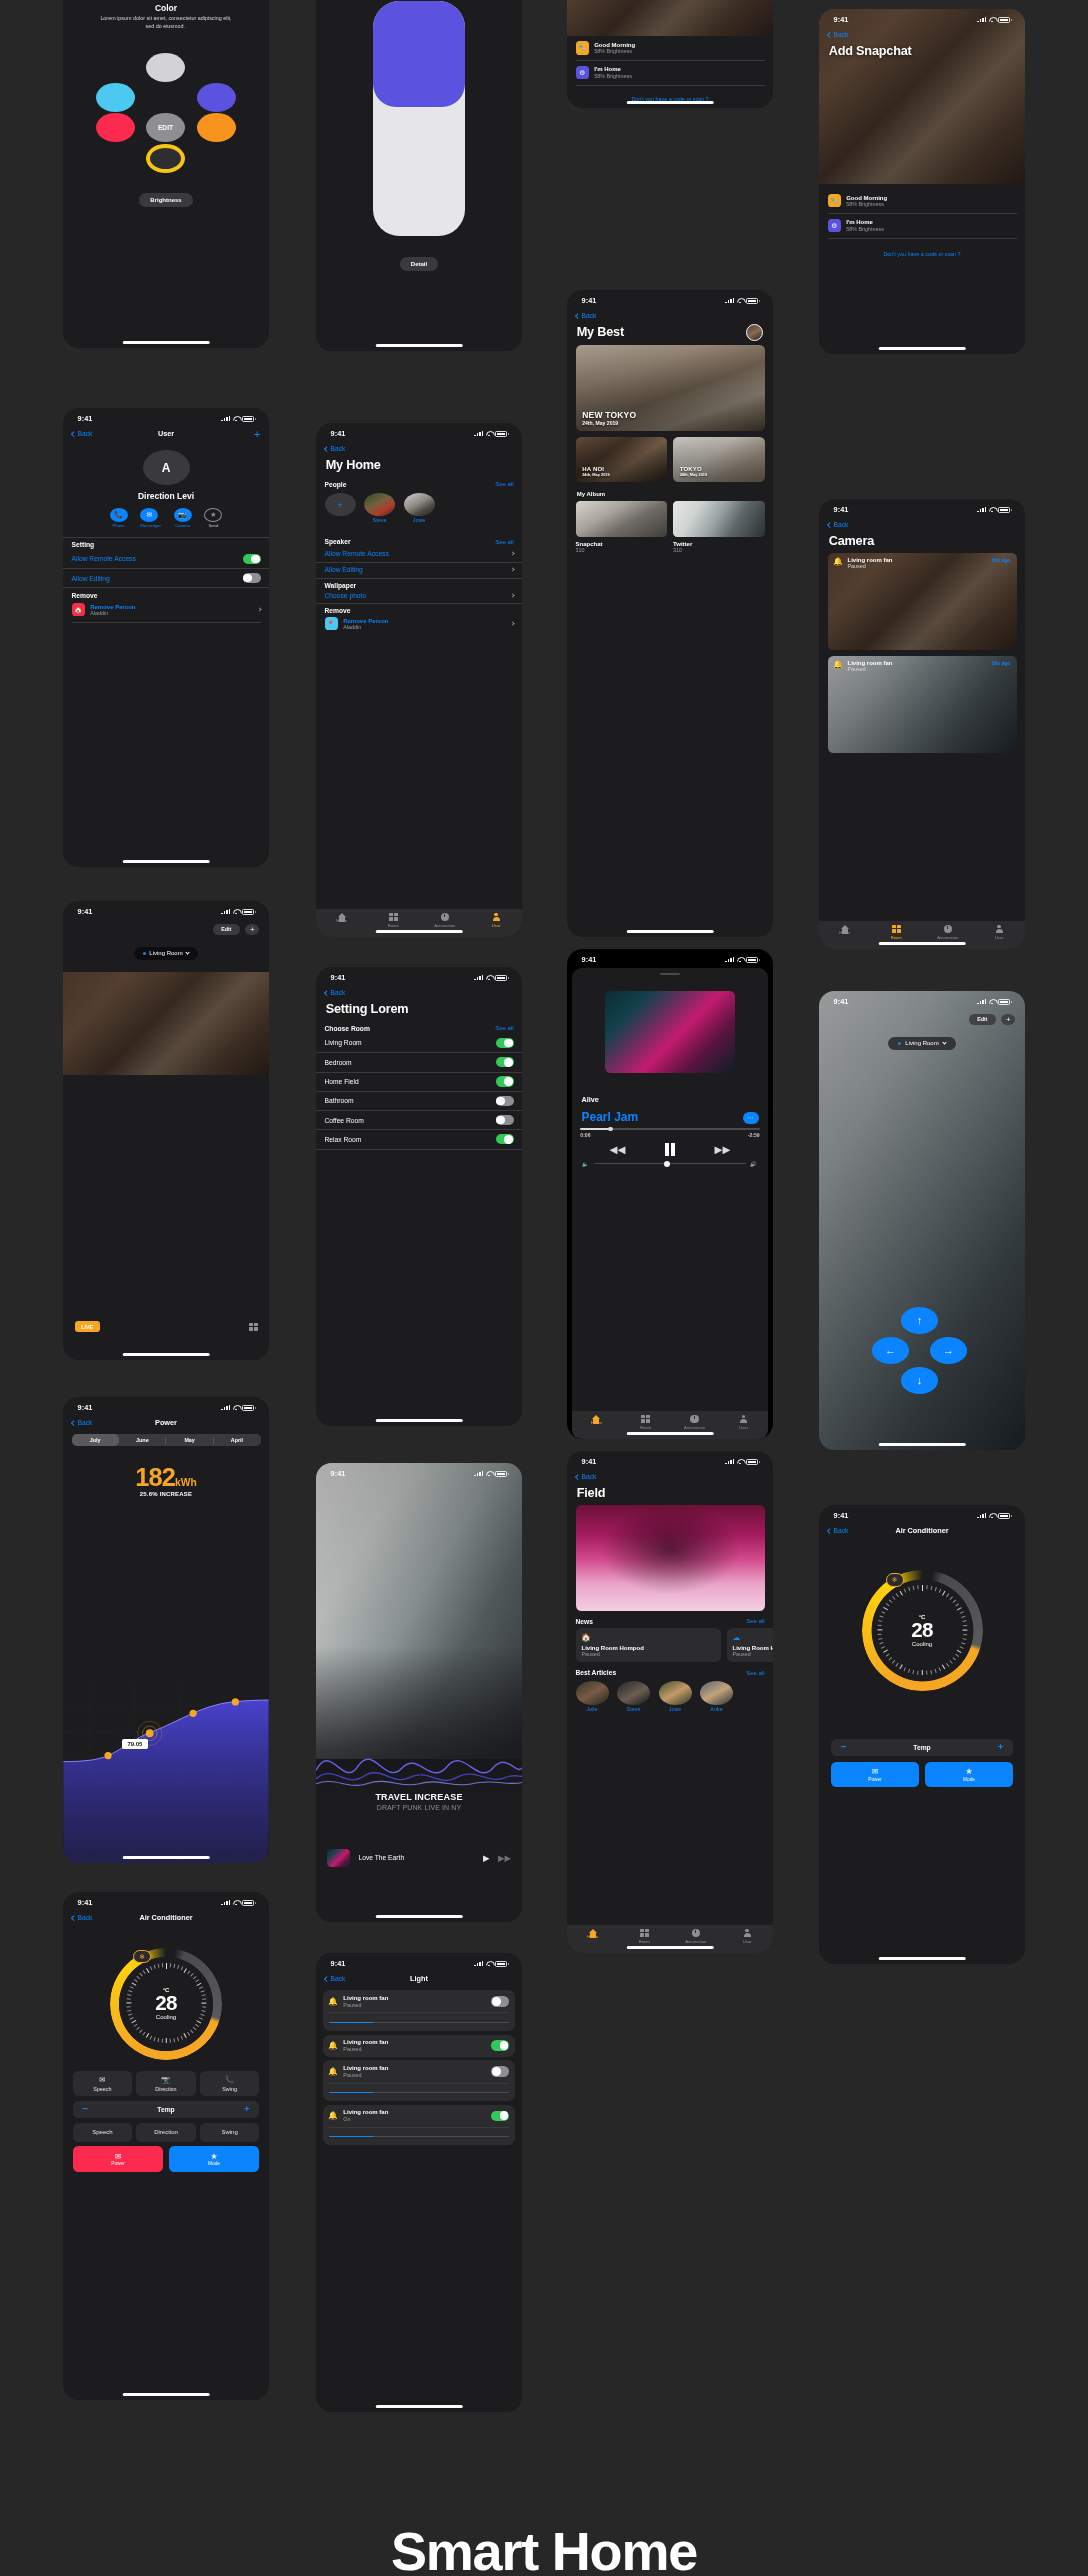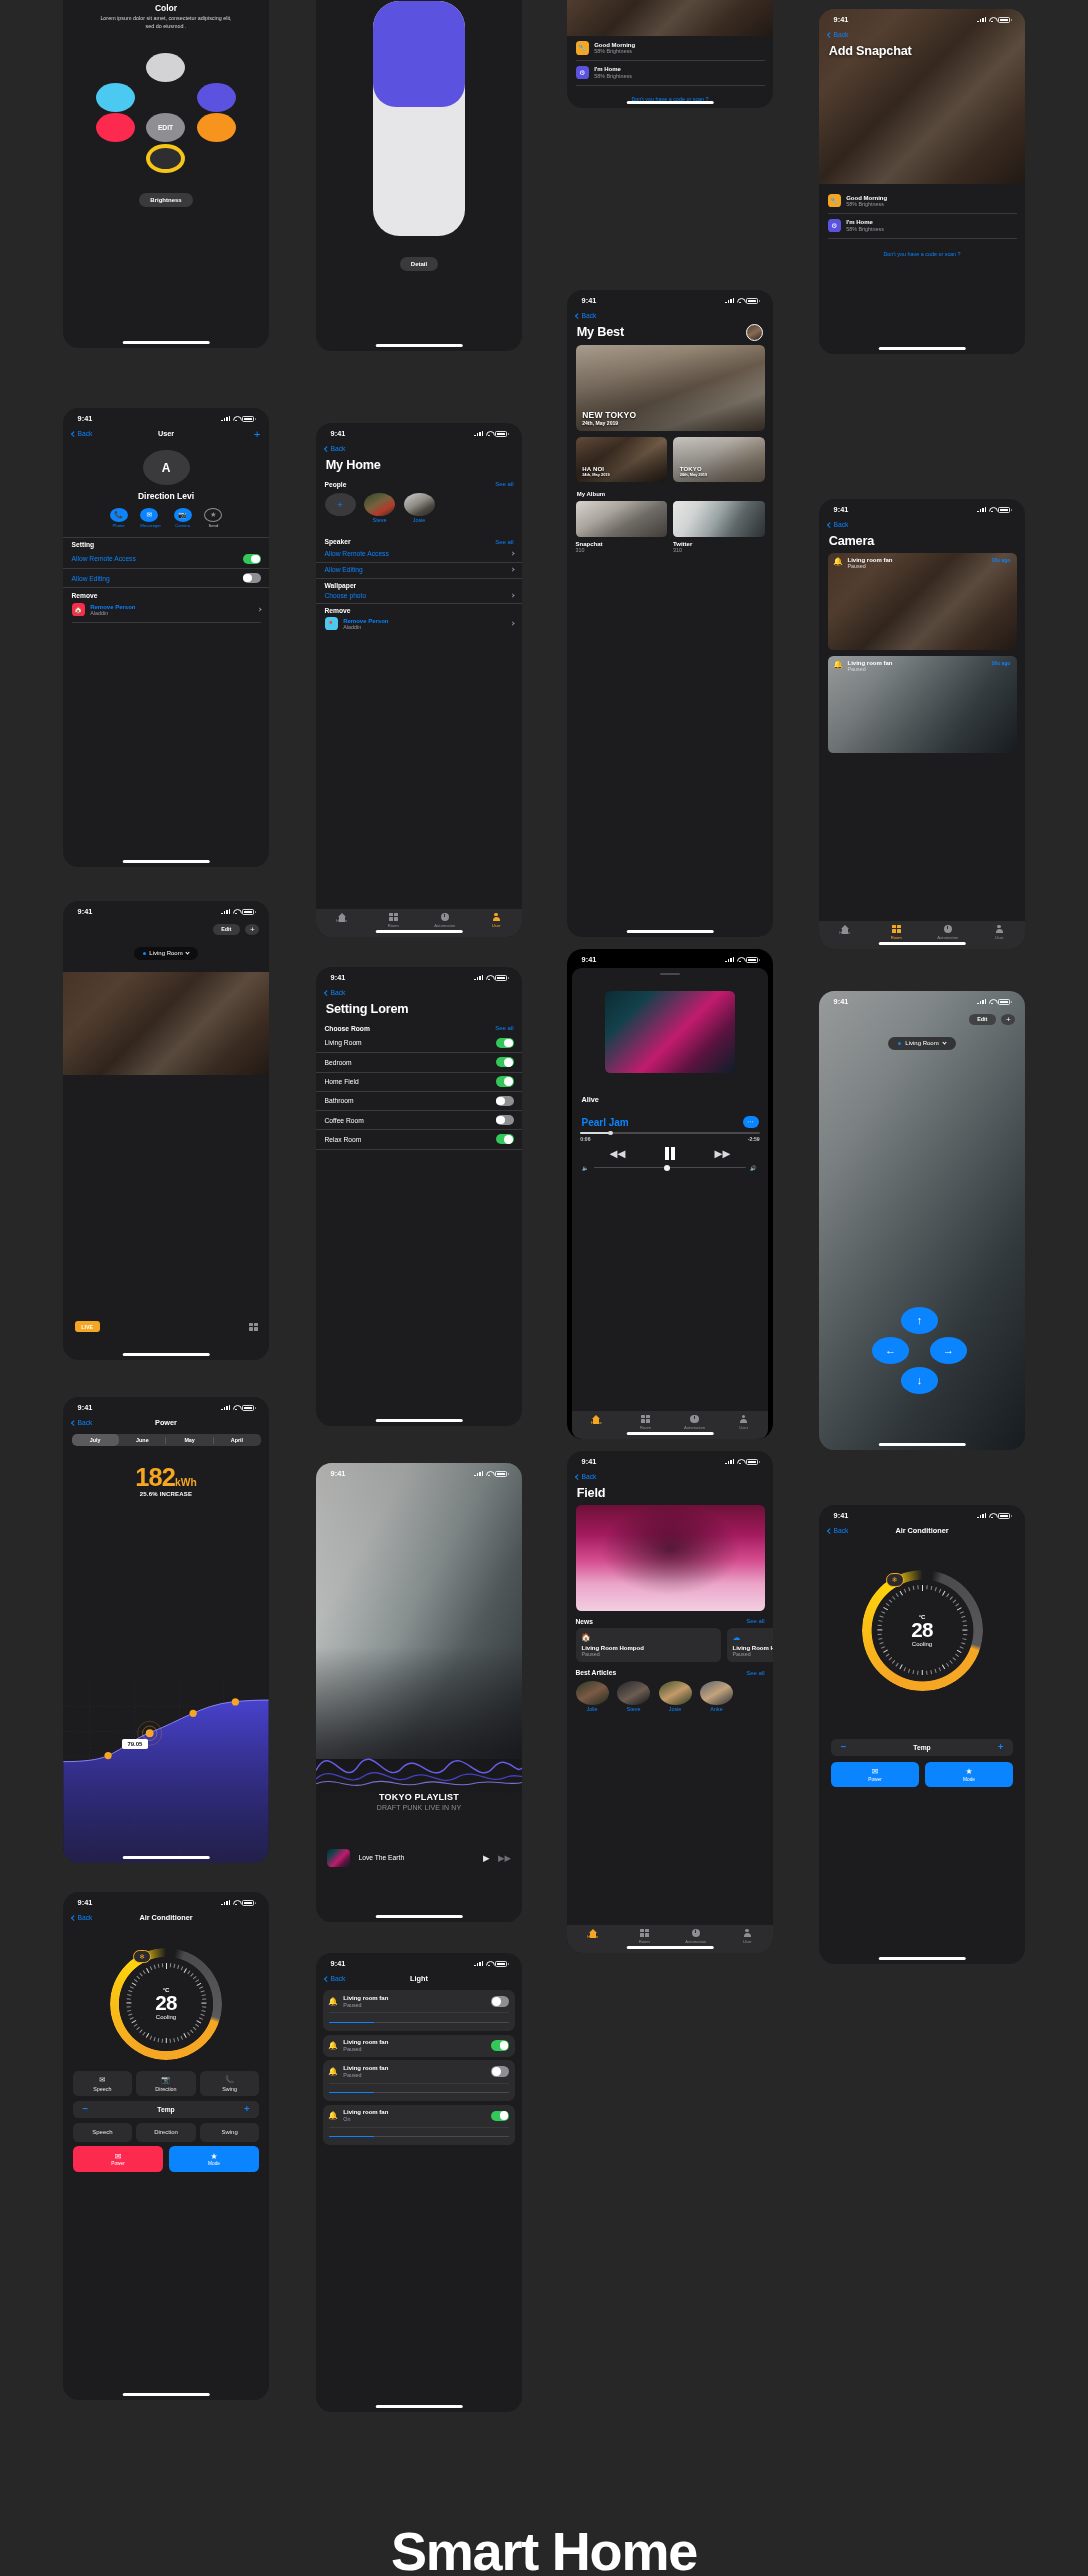--- a/index.html
+++ b/index.html
@@ -691,21 +691,21 @@
             <span class="batt-tip"></span>
           </span>
     </span>
   </div>
   <svg viewBox="0 0 340 120" style="position:absolute;left:0;right:0;top:260px;width:100%;height:73px">
     <path d="M0,78 C25,30 45,110 70,70 C95,34 115,104 142,74 C168,46 190,104 216,72 C244,38 266,104 292,74 C316,48 330,86 340,74" stroke="#6b62f5" stroke-width="2.4" fill="none" opacity=".95"></path>
     <path d="M0,92 C28,66 50,108 78,88 C106,68 126,104 154,90 C184,74 204,106 232,90 C262,72 286,102 312,90 C326,84 334,88 340,88" stroke="#4f46d9" stroke-width="2.2" fill="none" opacity=".85"></path>
     <path d="M0,100 C30,88 54,110 84,100 C118,88 140,108 170,100 C204,90 228,108 258,100 C290,91 318,104 340,98" stroke="#8d86ff" stroke-width="1.8" fill="none" opacity=".8"></path>
   </svg>
   <div style="position:absolute;left:0;right:0;top:329px;text-align:center">
-    <div style="font-size:9px;font-weight:bold;letter-spacing:0.2px">TOKYO PLAYLIST</div>
+    <div style="font-size:9px;font-weight:bold;letter-spacing:0.2px">TRAVEL INCREASE</div>
     <div style="font-size:7px;color:#8e8e93;margin-top:2.4px;letter-spacing:0.1px">DRAFT PUNK LIVE IN NY</div>
   </div>
   <div style="position:absolute;left:11px;right:11px;top:386px;display:flex;align-items:center;gap:8.5px">
     <div class="img img-neon" style="width:23px;height:17.5px;border-radius:4.2px"></div>
     <span style="flex:1;font-size:6.7px">Love The Earth</span>
     <span style="font-size:8.5px;color:#e5e5ea">▶</span>
     <span style="font-size:8.5px;color:#6e6e73">▶▶</span>
   </div>
   <div class="homebar"></div>
 </div>
@@ -894,21 +894,21 @@
             <span class="batt-tip"></span>
           </span>
     </span>
   </div>
   <div style="position:absolute;top:19.3px;left:4.8px;right:4.8px;bottom:0;background:#1c1c1e;border-radius:9.7px">
     <div style="width:20.6px;height:1.8px;background:#4a4a4c;border-radius:1.2px;margin:4.8px auto 0"></div>
     <div class="img img-neon" style="margin:15.7px auto 0;width:130px;height:82px;border-radius:5.4px"></div>
     <div style="display:flex;align-items:flex-end;justify-content:space-between;padding:22px 9.7px 0">
       <div>
         <div style="font-size:7.3px;font-weight:bold">Alive</div>
-        <div style="font-size:10px;color:#0a84ff;font-weight:bold;margin-top:13px">Pearl Jam</div>
+        <div style="font-size:12px;color:#0a84ff;font-weight:bold;margin-top:6px">Pearl Jam</div>
       </div>
       <div style="width:15.7px;height:12px;border-radius:7.3px;background:#0a84ff;display:flex;align-items:center;justify-content:center;font-size:6.7px;letter-spacing:0.6px">⋯</div>
     </div>
     <div class="mslider">
           <i style="width:17%"></i>
           <b style="left:calc(17% - 2.4px)"></b>
         </div>
     <div class="mtimes">
       <span>0:06</span>
       <span>-2:59</span>

